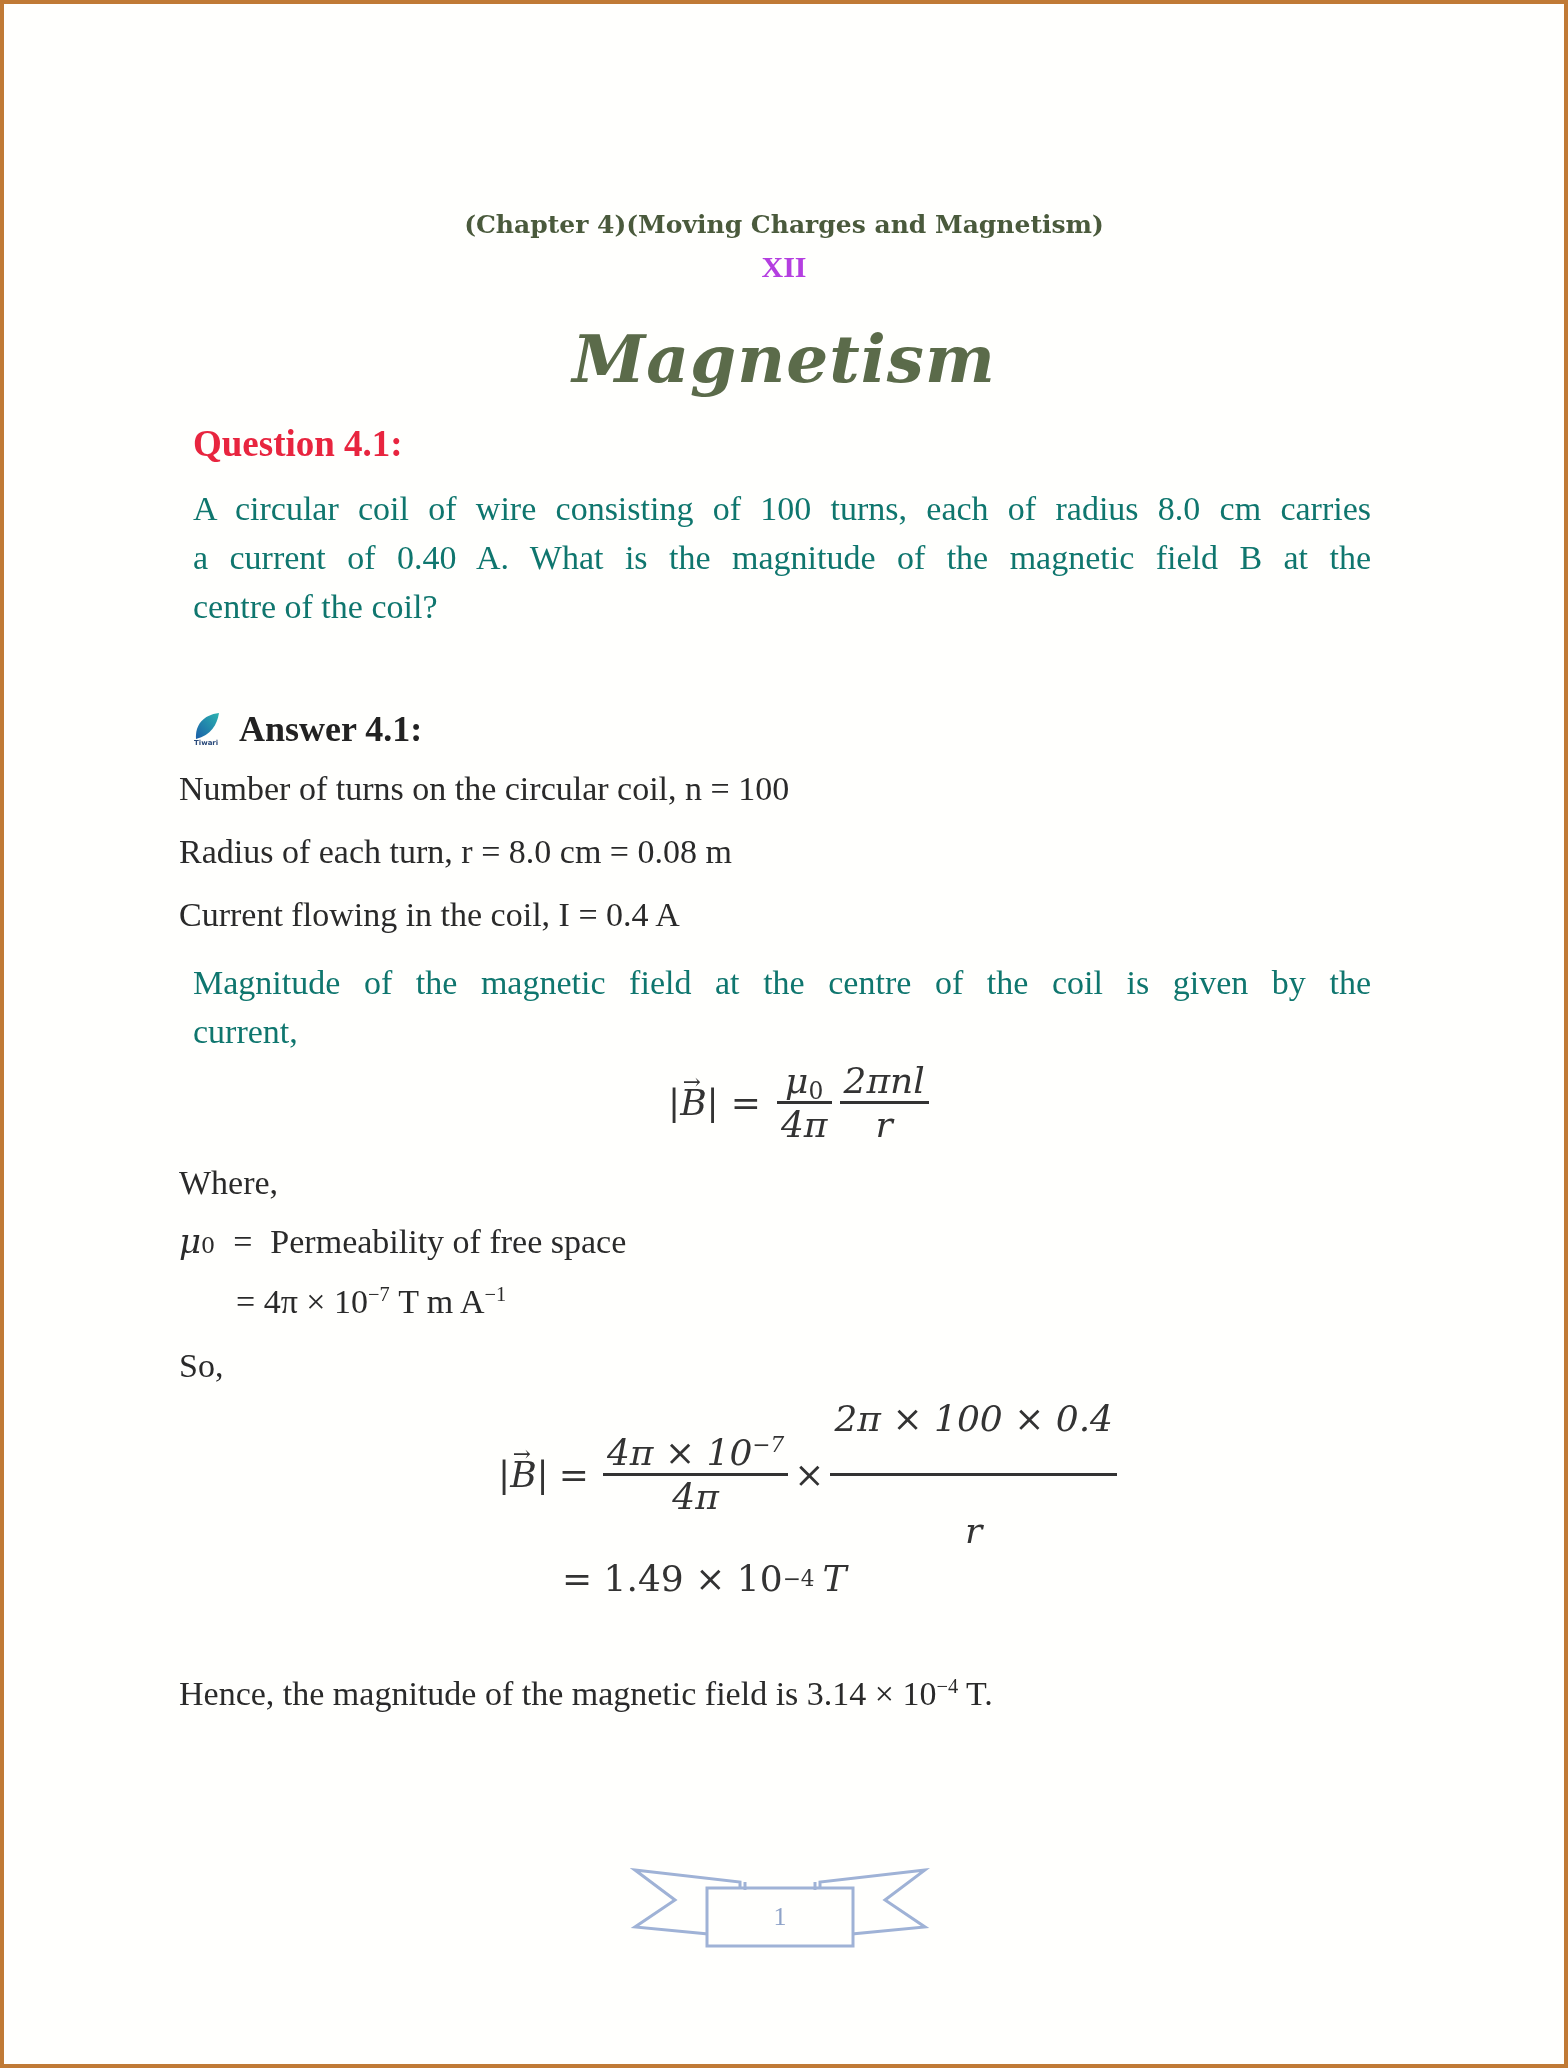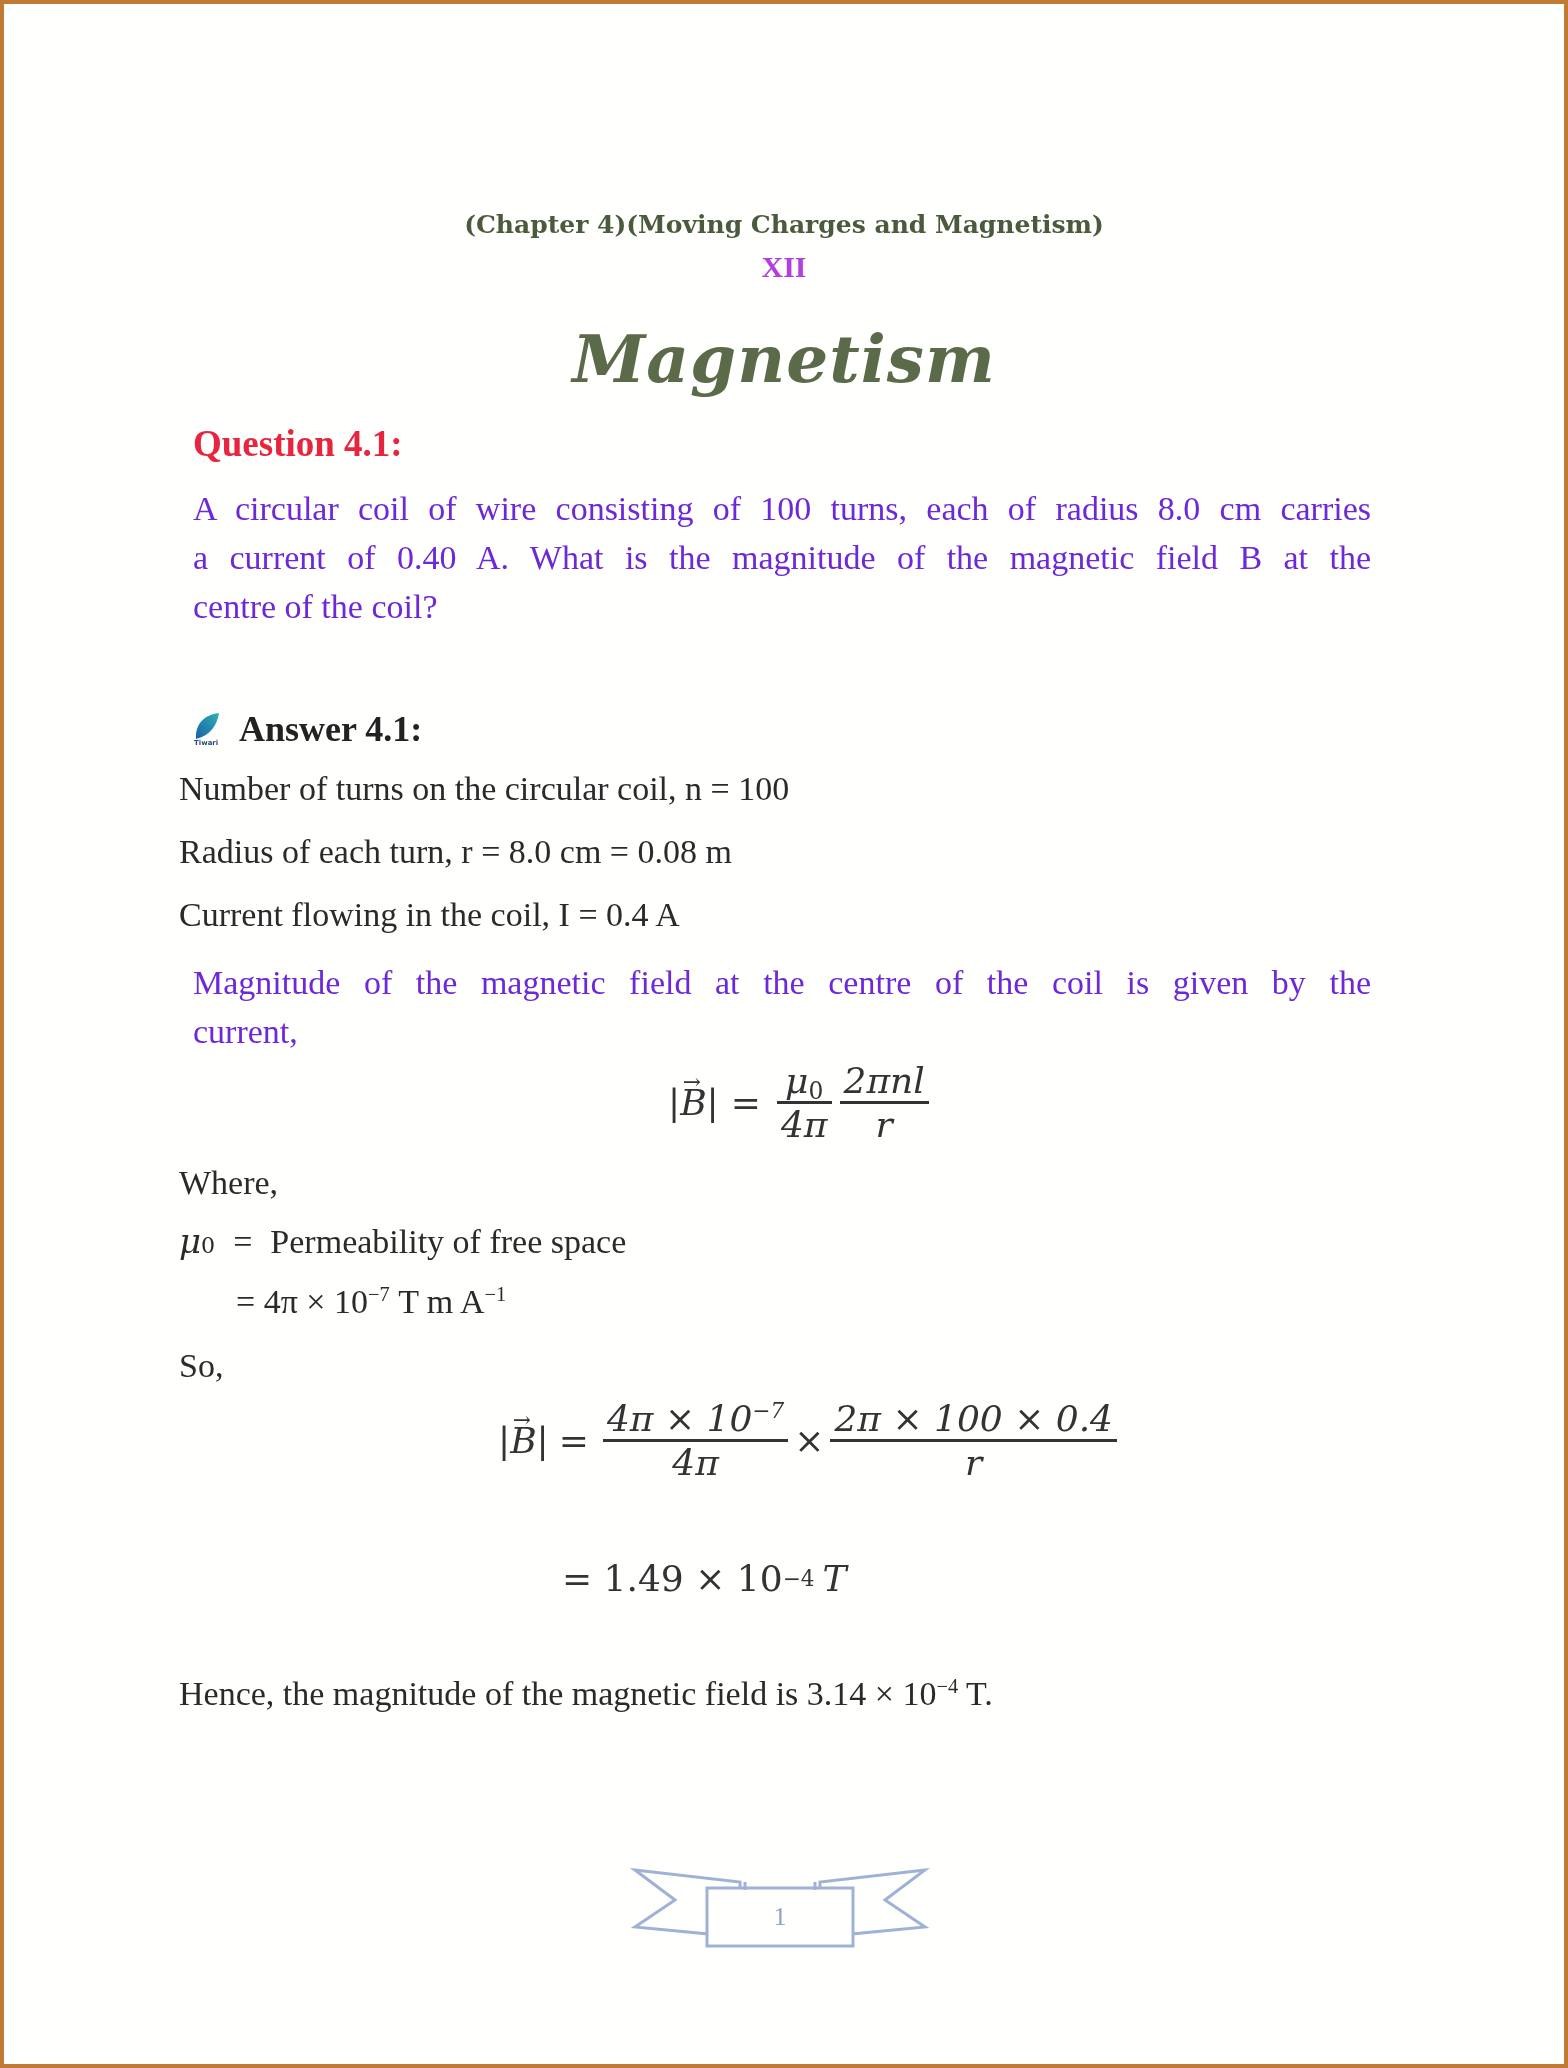--- a/index.html
+++ b/index.html
@@ -24,21 +24,21 @@
     font-size: 30px; color: #b43fe0;
   }
   .section-title {
     top: 320px; font-family: "DejaVu Serif", serif; font-weight: bold; font-style: italic;
     font-size: 66px; color: #5b6b4a; letter-spacing: 1px;
   }
   .q-heading {
     left: 193px; top: 422px; font-weight: bold; font-size: 37px; color: #e8253f;
   }
   .para {
-    left: 193px; width: 1178px; font-size: 34px; line-height: 49px; color: #6d28d9;
+    left: 193px; width: 1178px; font-size: 34px; line-height: 49px; color: #0f766e;
   }
   .justify { text-align: justify; text-align-last: justify; white-space: normal; }
   .ans-heading {
     left: 193px; top: 708px; font-weight: bold; font-size: 36px; color: #222;
     display: flex; align-items: center; gap: 16px;
   }
   .leaf-icon { width: 28px; height: 36px; margin-right: 2px; position: relative; }
   .line { left: 179px; font-size: 34px; color: #2a2a2a; }
   .math {
     font-family: "DejaVu Serif", serif; color: #333;
@@ -134,21 +134,21 @@
   <span>|</span>
     <span class="vecB">B</span>
     <span>|</span>
   <span style="margin:0 10px;">=</span>
   <span class="frac" style="min-width:170px;">
     <span class="num upright"><span>4π × 10</span><sup>−7</sup></span>
     <span class="bar"></span>
     <span class="den upright">4π</span>
   </span>
   <span style="margin:0 2px;">×</span>
-  <span class="frac" style="min-width:250px;">
+  <span class="frac" style="min-width:250px;gap:34px;">
     <span class="num upright">2π × 100 × 0.4</span>
     <span class="bar"></span>
     <span class="den">r</span>
   </span>
 </div>
 
 <div class="abs math" style="left:562px; top:1558px; font-size:36px;">
   <span>= 1.49 × 10</span>
     <sup>−4</sup>
   <span style="font-style:italic; margin-left:8px;">T</span>

